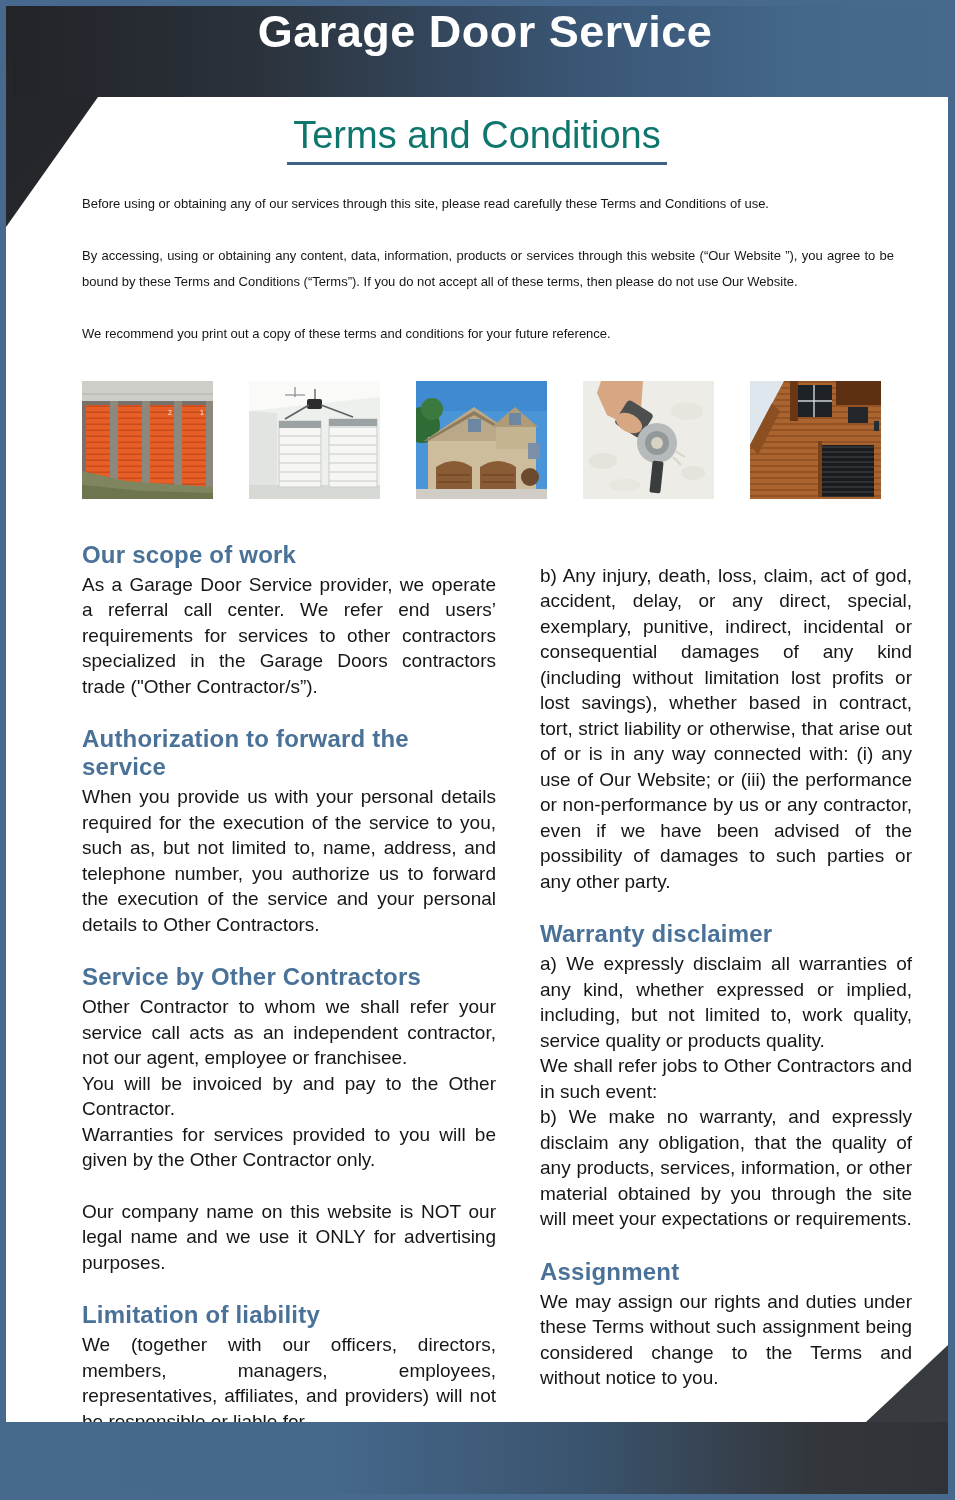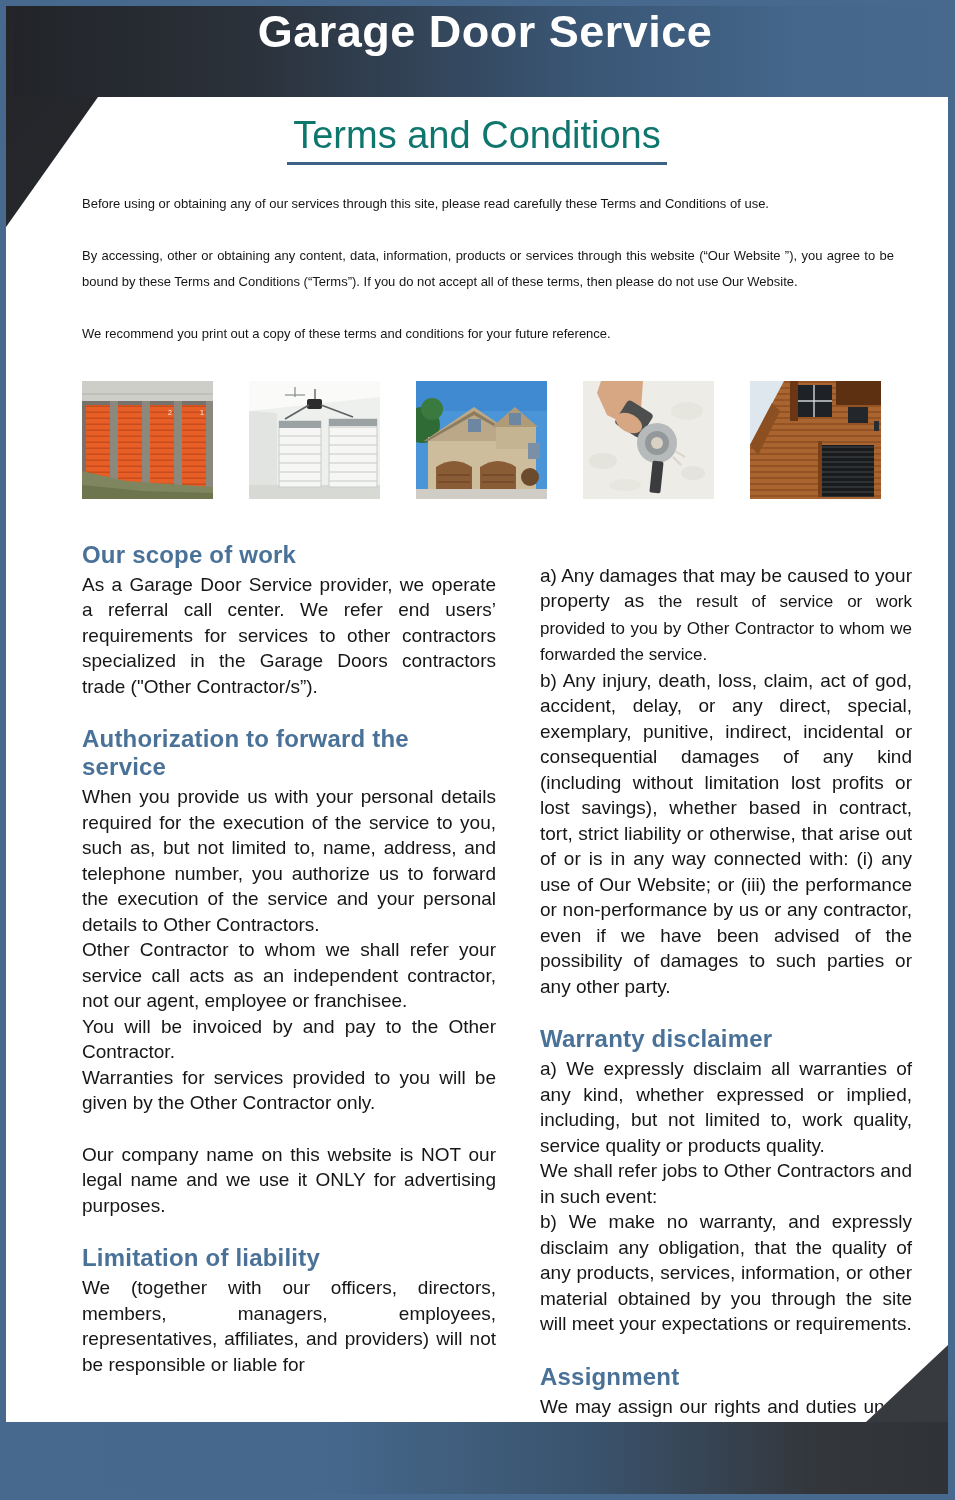--- a/index.html
+++ b/index.html
@@ -64,21 +64,21 @@
   <div class="inner">
 
     <div class="panel">
 
       <div class="subtitle-wrap">
         <span class="subtitle">Terms and Conditions</span>
       </div>
 
       <div class="intro">
         <p>Before using or obtaining any of our services through this site, please read carefully these Terms and Conditions of use.</p>
-        <p class="justify">By accessing, other or obtaining any content, data, information, products or services through this website (“Our Website ”), you agree to be bound by these Terms and Conditions (“Terms”). If you do not accept all of these terms, then please do not use Our Website.</p>
+        <p class="justify">By accessing, using or obtaining any content, data, information, products or services through this website (“Our Website ”), you agree to be bound by these Terms and Conditions (“Terms”). If you do not accept all of these terms, then please do not use Our Website.</p>
         <p>We recommend you print out a copy of these terms and conditions for your future reference.</p>
       </div>
 
       <div class="photos">
 
         <svg class="photo" viewBox="0 0 131 118">
           <defs>
             <pattern id="roll1" width="6" height="6" patternUnits="userSpaceOnUse">
               <rect width="6" height="6" fill="#e75e26"></rect>
               <line x1="0" y1="1.2" x2="6" y2="1.2" stroke="#c64a1a" stroke-width="1.4"></line>
@@ -194,31 +194,31 @@
 
       <div class="columns">
 
         <div class="col col-left">
           <h3>Our scope of work</h3>
           <p>As a Garage Door Service provider, we operate a referral call center. We refer end users’ requirements for services to other contractors specialized in the Garage Doors contractors trade ("Other Contractor/s”).</p>
 
           <h3>Authorization to forward the service</h3>
           <p>When you provide us with your personal details required for the execution of the service to you, such as, but not limited to, name, address, and telephone number, you authorize us to forward the execution of the service and your personal details to Other Contractors.</p>
 
+          <h3>Service by Other Contractors</h3>
           <p>Other Contractor to whom we shall refer your service call acts as an independent contractor, not our agent, employee or franchisee.</p>
           <p>You will be invoiced by and pay to the Other Contractor.</p>
           <p>Warranties for services provided to you will be given by the Other Contractor only.</p>
           <p class="spaced">Our company name on this website is NOT our legal name and we use it ONLY for advertising purposes.</p>
 
           <h3>Limitation of liability</h3>
           <p>We (together with our officers, directors, members, managers, employees, representatives, affiliates, and providers) will not be responsible or liable for</p>
         </div>
 
         <div class="col col-right">
-          <p class="item-a"><span>a) Any damages that may be caused to your property as </span><span class="small">the result of service or work provided to you by Other Contractor to whom we forwarded the service.</span></p>
 
           <p>b) Any injury, death, loss, claim, act of god, accident, delay, or any direct, special, exemplary, punitive, indirect, incidental or consequential damages of any kind (including without limitation lost profits or lost savings), whether based in contract, tort, strict liability or otherwise, that arise out of or is in any way connected with: (i) any use of Our Website; or (iii) the performance or non-performance by us or any contractor, even if we have been advised of the possibility of damages to such parties or any other party.</p>
 
           <h3>Warranty disclaimer</h3>
           <p>a) We expressly disclaim all warranties of any kind, whether expressed or implied, including, but not limited to, work quality, service quality or products quality.</p>
           <p>We shall refer jobs to Other Contractors and in such event:</p>
           <p>b) We make no warranty, and expressly disclaim any obligation, that the quality of any products, services, information, or other material obtained by you through the site will meet your expectations or requirements.</p>
 
           <h3>Assignment</h3>
           <p>We may assign our rights and duties under these Terms without such assignment being considered change to the Terms and without notice to you.</p>

